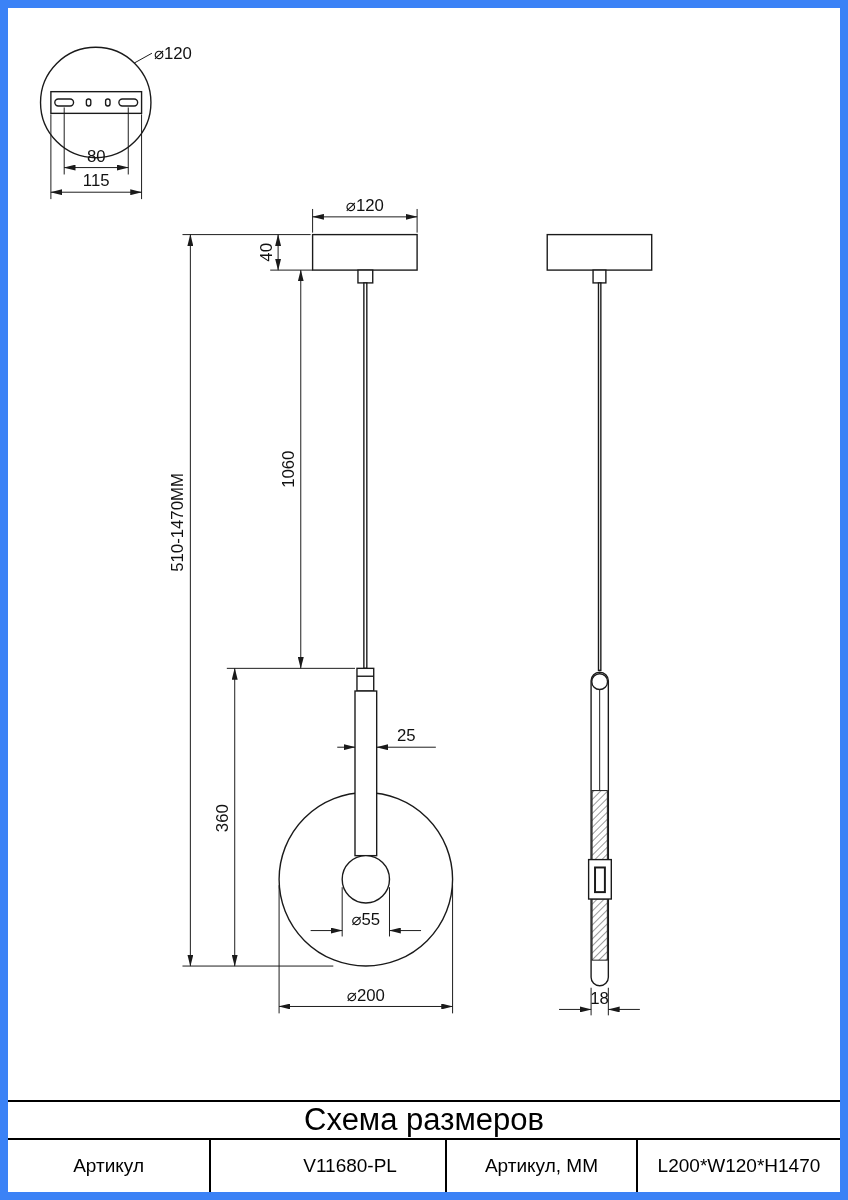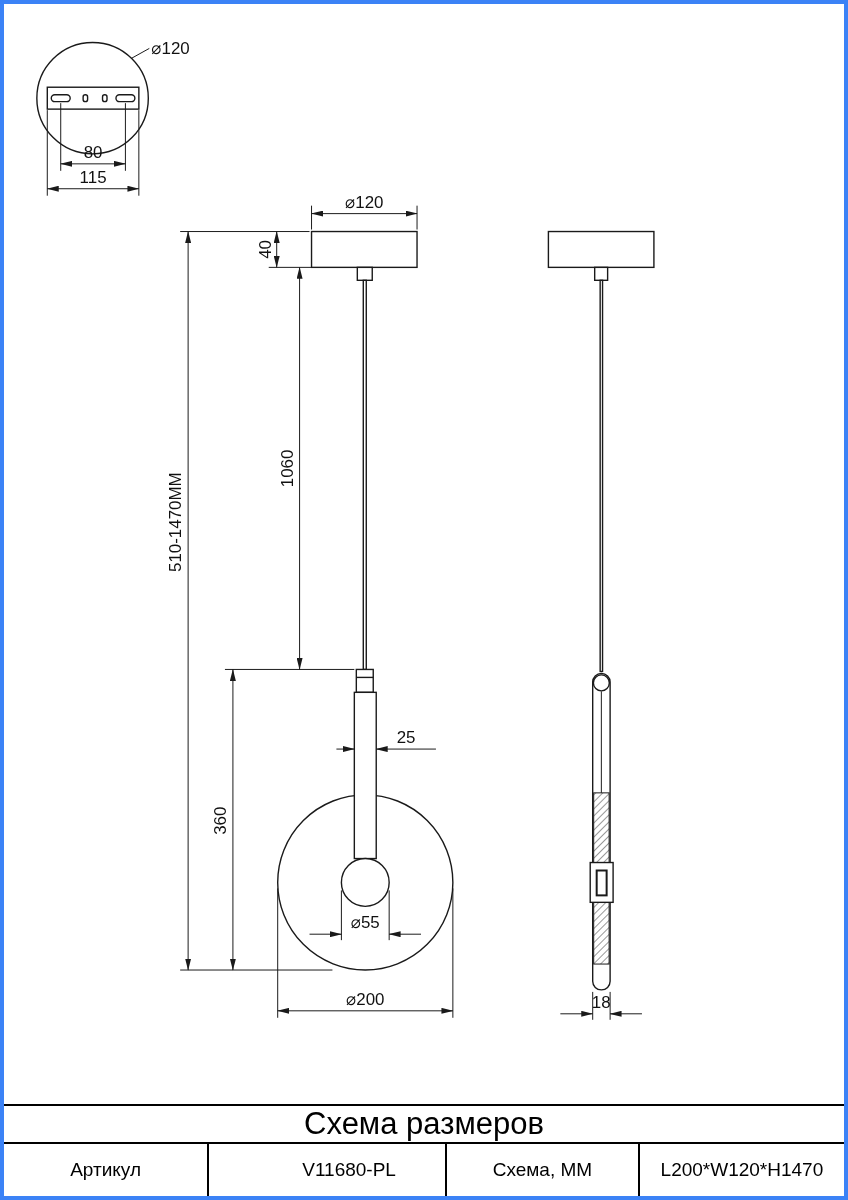--- a/index.html
+++ b/index.html
@@ -1,18 +1,18 @@
 <!DOCTYPE html>
 <html><head>
 <meta charset="utf-8">
 <style>
   * { margin:0; padding:0; box-sizing:border-box; }
   html,body { background:#fff; }
   body { font-family:"Liberation Sans","DejaVu Sans",sans-serif; color:#000; }
-  .page { width:848px; height:1200px; border:4px solid #3b82f6; background:#fff;
+  .page { width:848px; height:1200px; border:8px solid #3b82f6; background:#fff;
           display:flex; flex-direction:column; }
   .drawing { flex:1; display:block; width:100%; }
   .title-row { height:38px; border-top:2px solid #000; display:flex;
                align-items:center; justify-content:center; font-size:31px; }
   .info-row { height:54px; border-top:2px solid #000; display:flex; font-size:19px; }
   .cell { display:flex; align-items:center; justify-content:center; min-width:0; }
   .cell + .cell { border-left:2px solid #000; }
   .c1 { flex:214; } .c2 { flex:202;padding-left:44px; } .c3 { flex:201; } .c4 { flex:215; }
 
   
@@ -129,17 +129,17 @@
       <line class="dim" x1="609" y1="1014" x2="641" y2="1014" marker-start="url(#mS)"></line>
       <text class="dtxt" x="600" y="1008" text-anchor="middle">18</text>
     </g>
   </svg>
 
   <div class="title-row">Схема размеров</div>
 
   <div class="info-row">
     <div class="cell c1">Артикул</div>
     <div class="cell c2">V11680-PL</div>
-    <div class="cell c3">Схема, ММ</div>
+    <div class="cell c3">Артикул, ММ</div>
     <div class="cell c4">L200*W120*H1470</div>
   </div>
 
 </div>
 
 </body></html>

